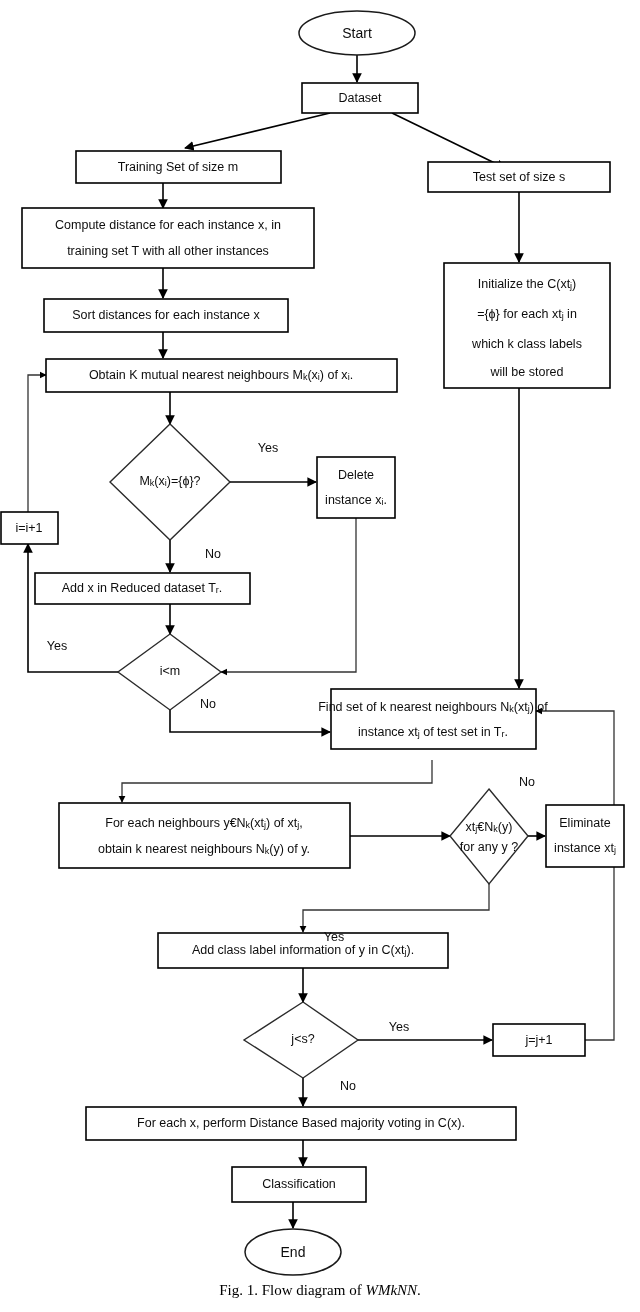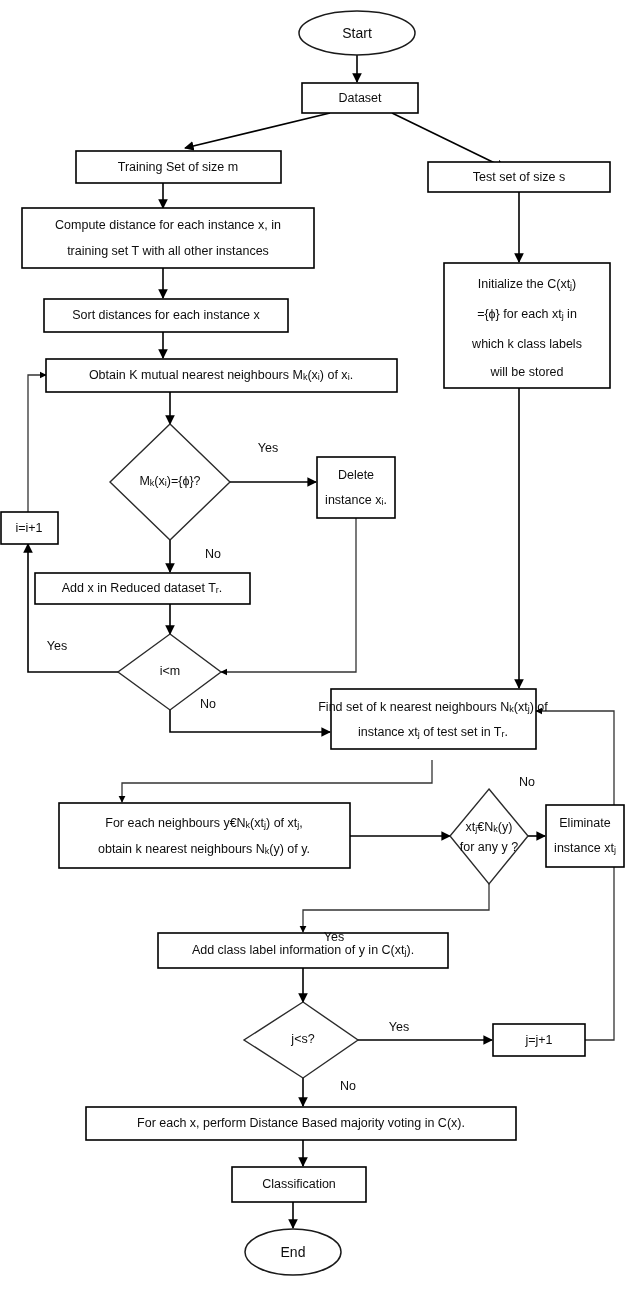--- a/index.html
+++ b/index.html
@@ -293,14 +293,17 @@
       <text class="small-label" x="213" y="558">No</text>
       <text class="small-label" x="57" y="650">Yes</text>
       <text class="small-label" x="208" y="708">No</text>
       <text class="small-label" x="527" y="786">No</text>
       <text class="small-label" x="334" y="941">Yes</text>
       <text class="small-label" x="399" y="1031">Yes</text>
       <text class="small-label" x="348" y="1090">No</text>
     </g>
   </svg>
 
+  <div class="caption">
+    <span>Fig. 1. Flow diagram of </span><span class="ital">WMkNN</span><span>.</span>
+  </div>
 
 </div>
 
 </body></html>

